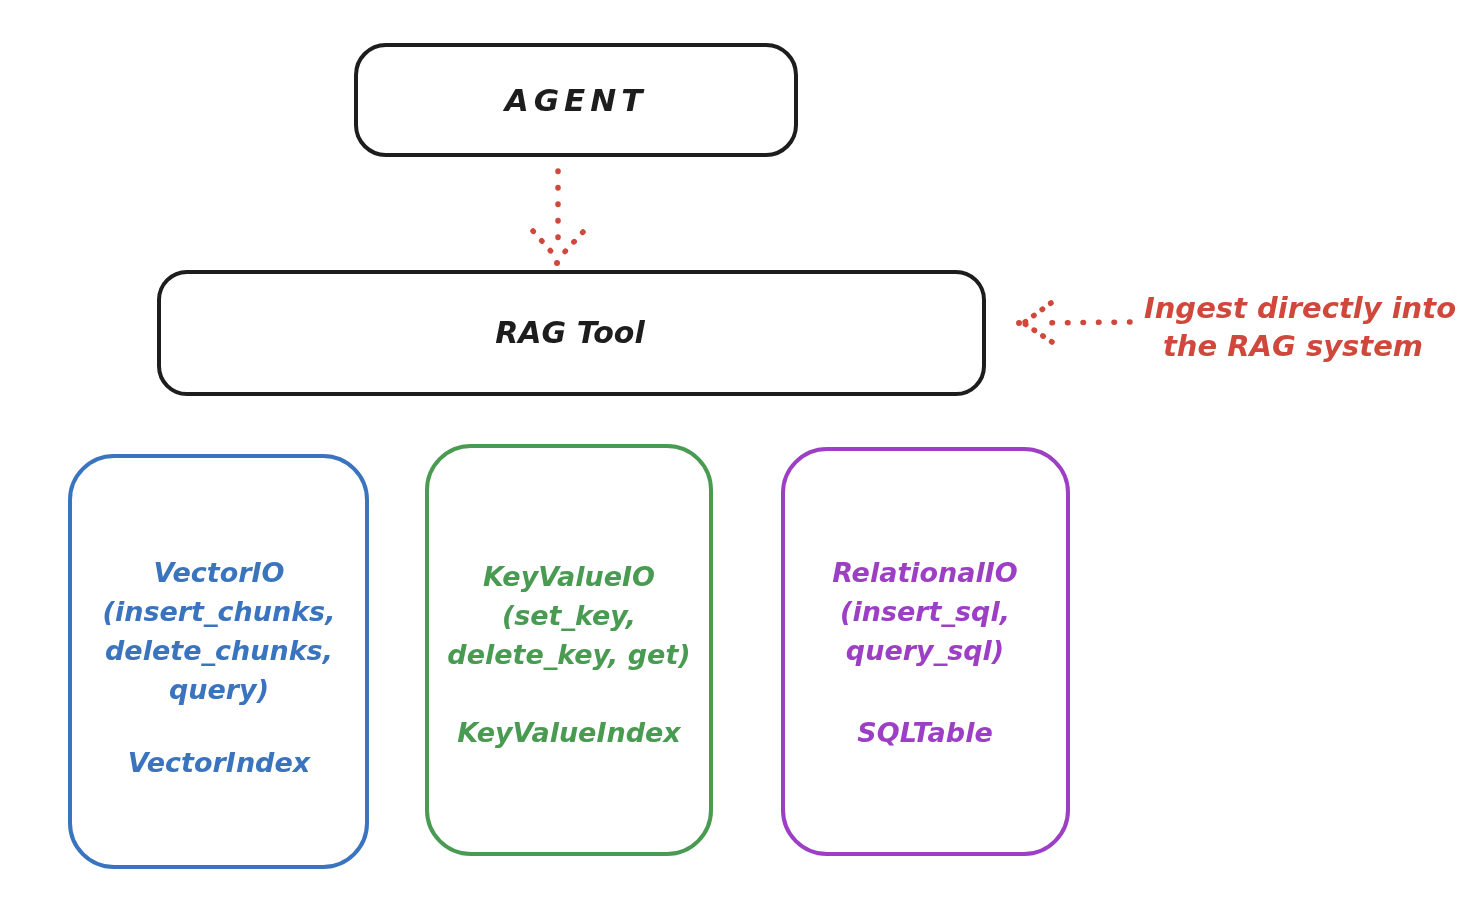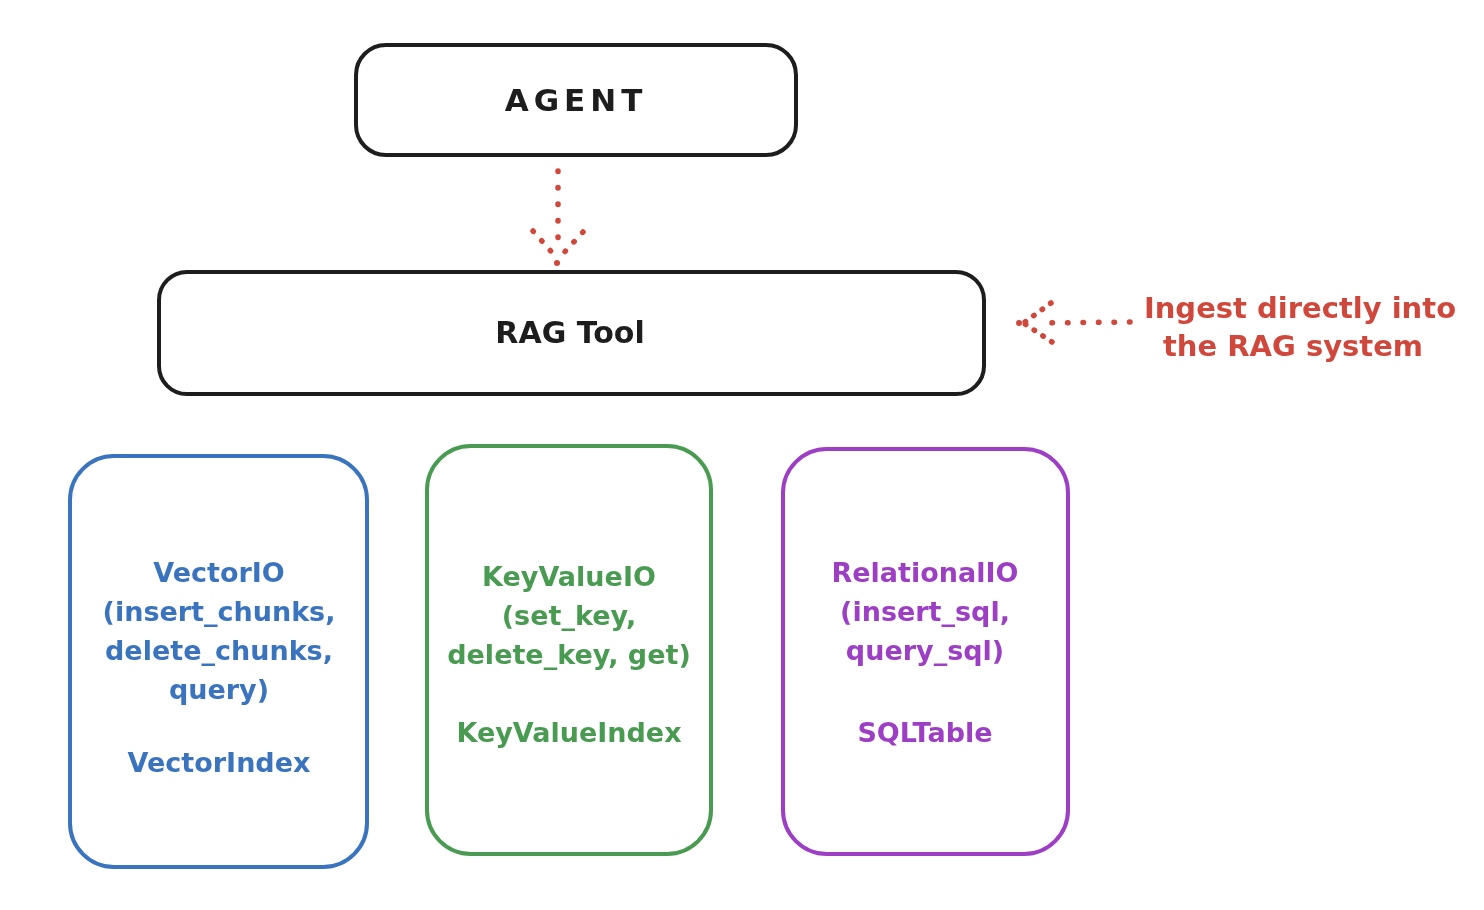--- a/index.html
+++ b/index.html
@@ -9,20 +9,21 @@
     width: 1484px;
     height: 910px;
     overflow: hidden;
     font-family: "DejaVu Sans", sans-serif;
   }
   .stage {
     position: relative;
     width: 1484px;
     height: 718px;
     background: #ffffff;
+    font-style: italic;
   }
   svg text {
     font-family: "DejaVu Sans", sans-serif;
     font-weight: 600;
   }
   .node-label {
     font-size: 30px;
     font-weight: 700;
   }
   .agent-label {

